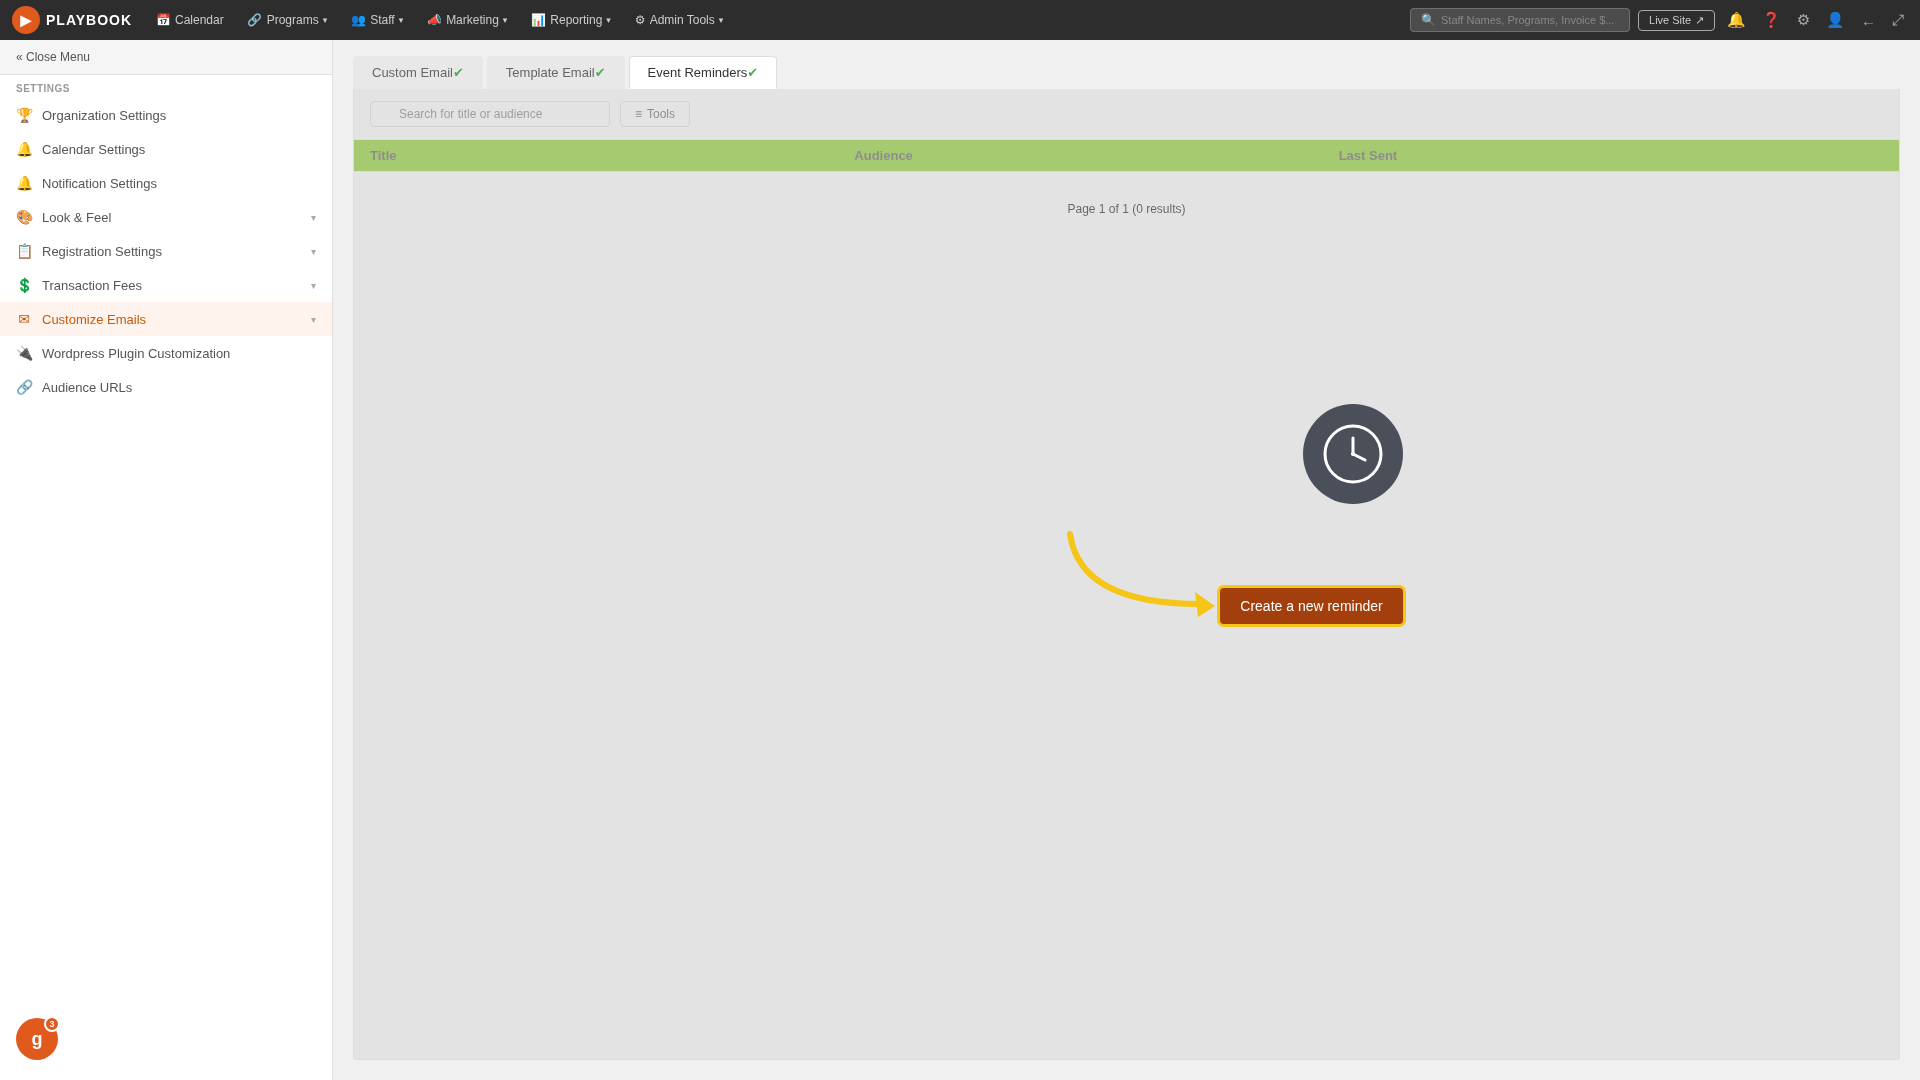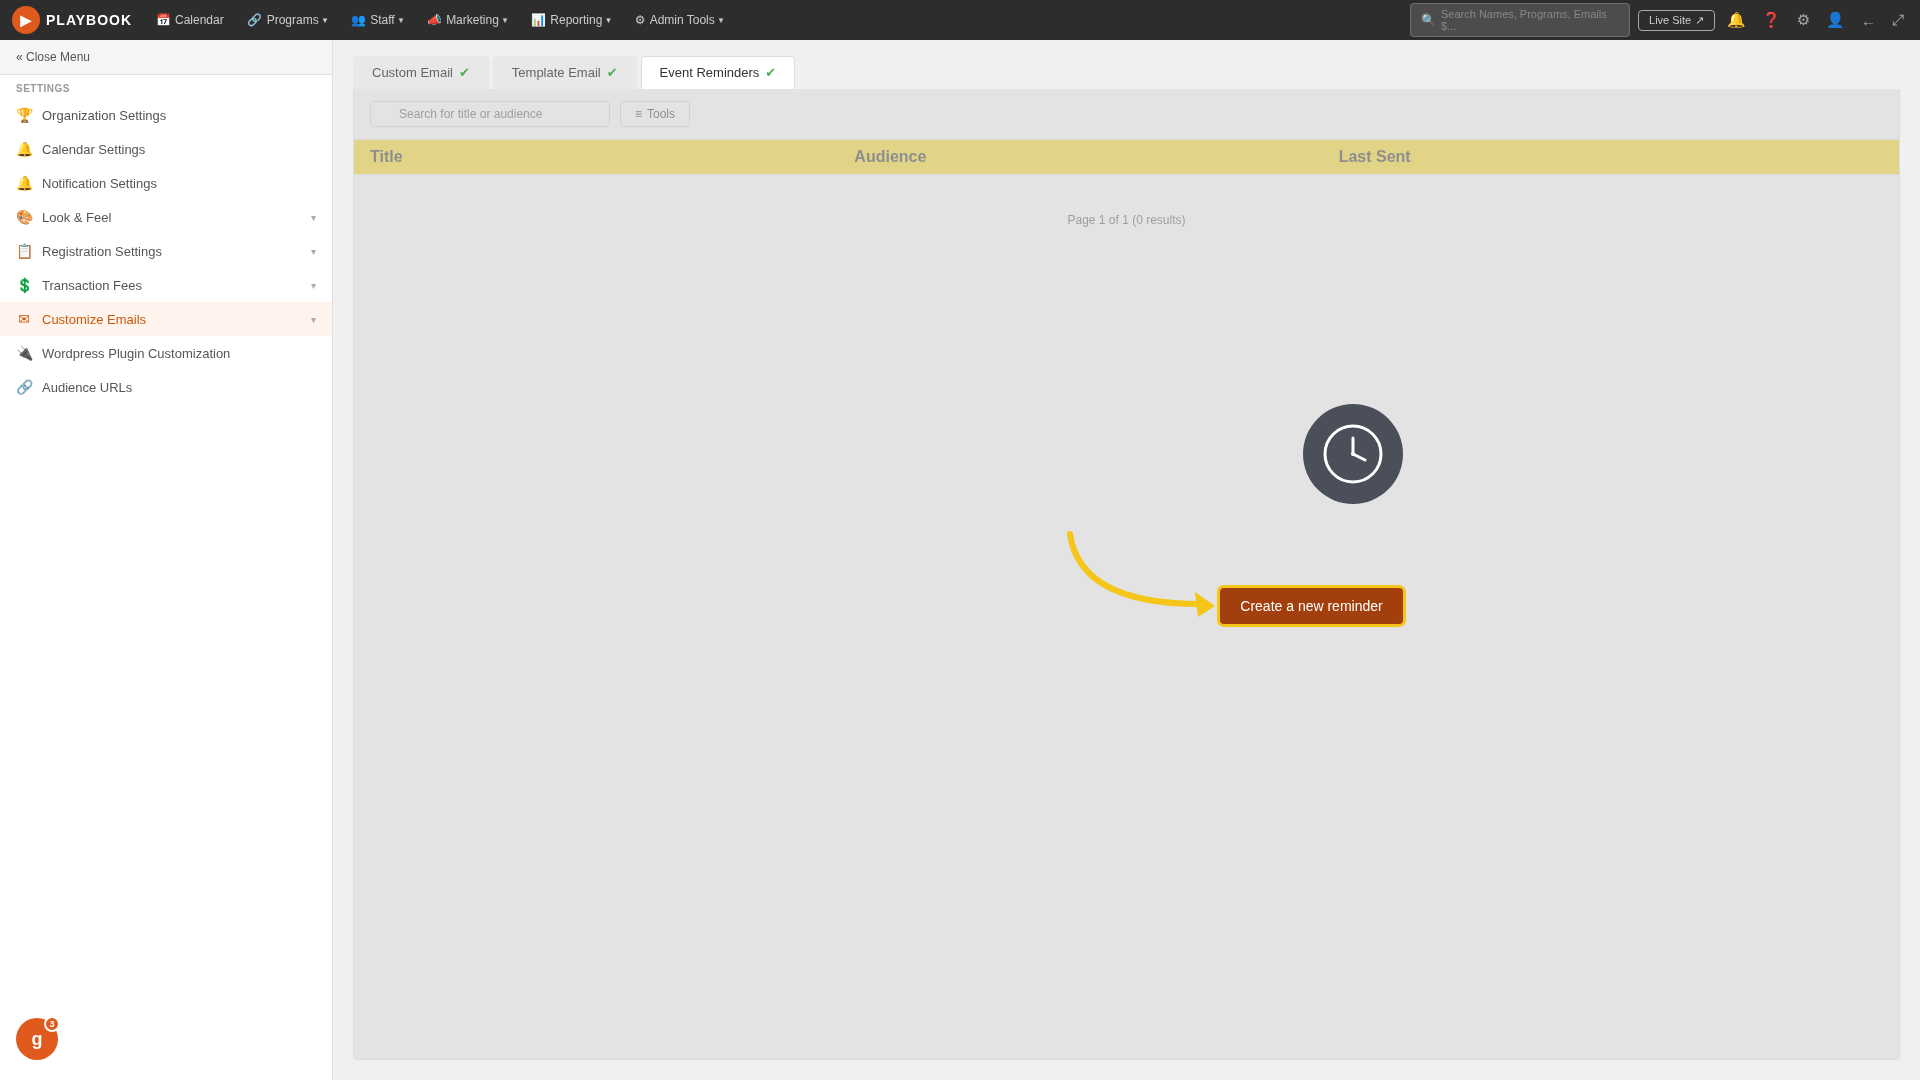--- a/index.html
+++ b/index.html
@@ -203,21 +203,20 @@
       border-bottom: none;
     }
     .tab {
       padding: 8px 18px;
       font-size: 13px;
       cursor: pointer;
       border-radius: 4px 4px 0 0;
       border: 1px solid transparent;
       display: flex;
       align-items: flex-start;
-      gap: 6px;
       background: #e8e8e8;
       color: #666;
     }
     .tab.active {
       background: #fff;
       border-color: #ddd #ddd #fff;
       color: #333;
       font-weight: 400;
     }
     .tab .check-icon { color: #4caf50; font-size: 13px; }
@@ -274,38 +273,38 @@
       cursor: pointer;
       color: #555;
       display: flex;
       align-items: center;
       gap: 5px;
     }
     .table-header {
       display: grid;
       grid-template-columns: 1fr 1fr 1fr 60px;
       padding: 8px 16px;
-      background: #fde047;
+      background: #84cc16;
       border-bottom: 1px solid #eee;
       font-weight: 600;
-      font-size: 16px;
+      font-size: 13px;
       color: #555;
     }
     .table-body {
       flex: 1;
       display: flex;
       flex-direction: column;
       align-items: center;
       justify-content: flex-start;
       padding: 20px;
     }
     .pagination-text {
-      color: #737373;
-      font-size: 12px;
-      margin-top: 18px;
+      color: #000000;
+      font-size: 12px;
+      margin-top: 10px;
     }
 
     
     .overlay {
       position: absolute;
       top: 0; left: 0; right: 0; bottom: 0;
       background: rgba(200, 200, 200, 0.5);
       z-index: 10;
       display: flex;
       align-items: center;
@@ -369,21 +368,21 @@
     <span class="caret">▾</span>
   </div>
   <div class="nav-item">
     <span>⚙</span>
     <span>Admin Tools</span>
     <span class="caret">▾</span>
   </div>
   <div class="nav-right">
     <div class="search-bar">
       <span>🔍</span>
-      <span style="color:#888;font-size:11px;">Search Names, Programs, Emails $...</span>
+      <span style="color:#888;font-size:11px;">Staff Names, Programs, Invoice $...</span>
     </div>
     <button class="live-site-btn">
       <span>Live Site</span>
       <span>↗</span>
     </button>
     <span class="nav-icon-btn">🔔</span>
     <span class="nav-icon-btn">❓</span>
     <span class="nav-icon-btn">⚙</span>
     <span class="nav-icon-btn">👤</span>
     <span class="nav-icon-btn">←</span>

